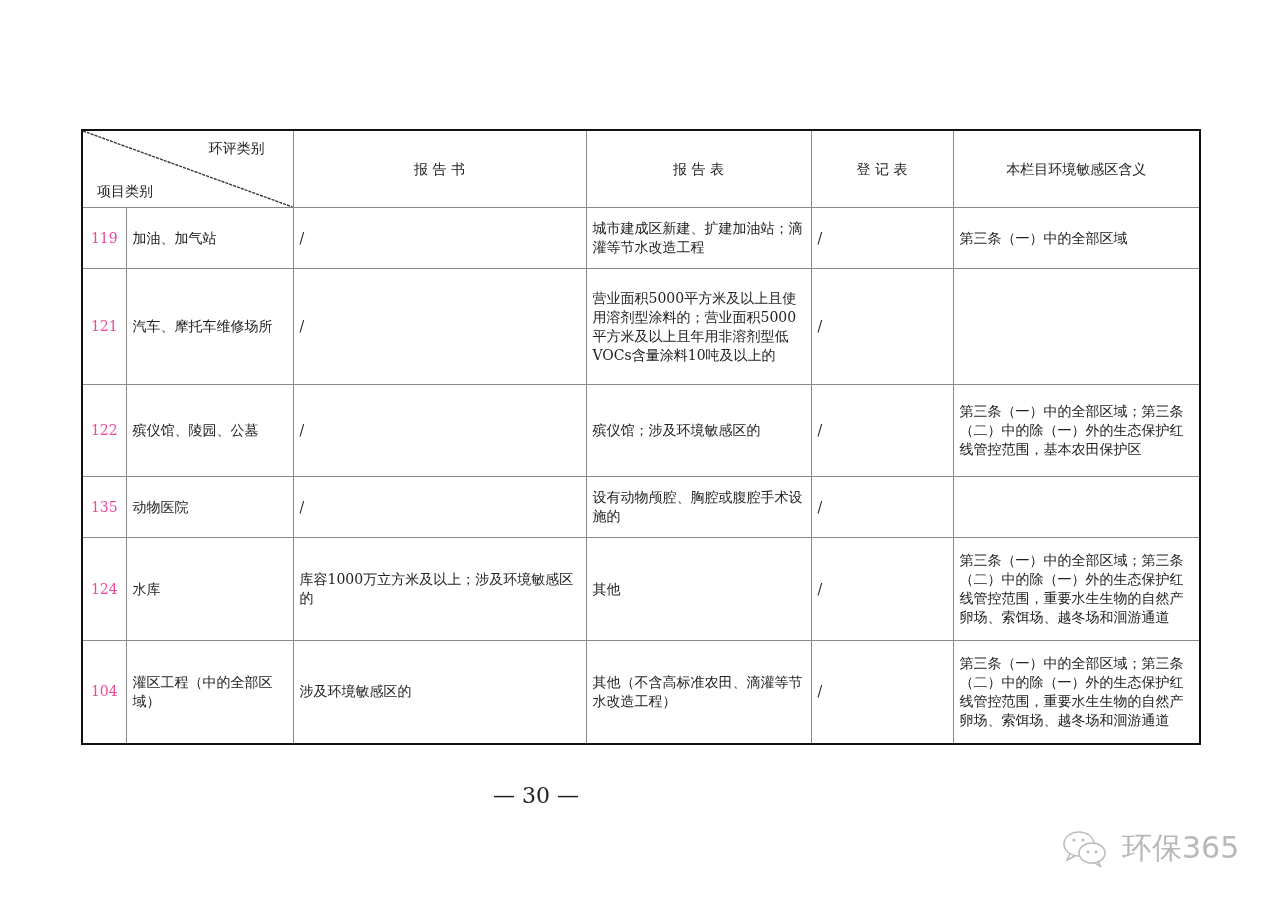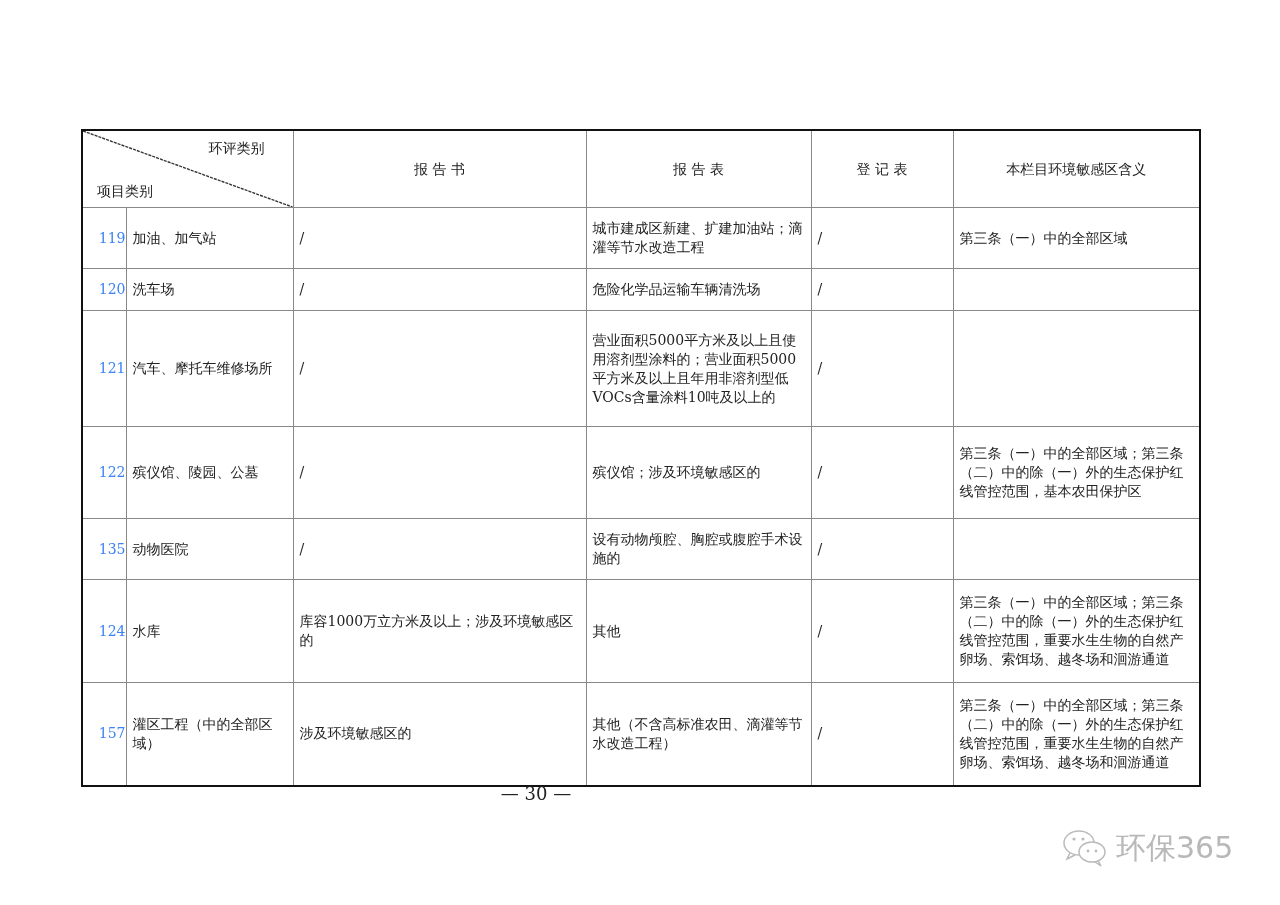--- a/index.html
+++ b/index.html
@@ -7,26 +7,26 @@
          font-family: "DejaVu Serif", "Liberation Serif", serif; color: #222; }
   .page-table { position: absolute; left: 81px; top: 129px; width: 1118px; border-collapse: collapse;
                 border: 2px solid #111; table-layout: fixed; }
   .page-table td, .page-table th { border: 1px solid #888; font-size: 14px; line-height: 19px;
                 padding: 11px 6px; vertical-align: middle; font-weight: normal; }
   .page-table th { height: 54px; font-size: 14px; text-align: center; font-family: "DejaVu Sans", "Liberation Sans", sans-serif; }
   .page-table th.corner { position: relative; padding: 4px; }
   .corner .tr { position: absolute; right: 28px; top: 8px; }
   .corner .bl { position: absolute; left: 14px; bottom: 6px; }
   .corner svg { position: absolute; left: 0; top: 0; width: 100%; height: 100%; }
-  .page-table td.num { text-align: right; padding: 0; color: #3b82f6; }
+  .page-table td.num { text-align: center; padding: 0; color: #ec4899; }
   .page-table td.cat { border-left: 1px solid #111; font-family: Liberation Serif, serif; }
   .page-table tr.section td { font-family: "DejaVu Sans", "Liberation Sans", sans-serif; height: 38px; }
   .page-table td.right { border-left: 1px solid #111; }
-  .page-num { position: absolute; left: 0; width: 1072px; top: 783px; text-align: center; font-size: 18px; }
-  .watermark { position: absolute; left: 1062px; top: 828px; display: flex; align-items: flex-start; gap: 8px;
+  .page-num { position: absolute; left: 0; width: 1072px; top: 783px; text-align: center; font-size: 22px; }
+  .watermark { position: absolute; left: 1062px; top: 828px; display: flex; align-items: center; gap: 14px;
                color: #b8b8b8; font-family: "DejaVu Sans", "Liberation Sans", sans-serif; font-size: 30px; }
   .watermark svg { width: 46px; height: 40px; }
 </style>
 </head>
 <body>
 
 <table class="page-table">
   <colgroup>
     <col style="width:44px">
       <col style="width:167px">
@@ -52,28 +52,20 @@
   </thead>
   <tbody>
     <tr style="height:46px">
       <td class="num">119</td>
       <td class="cat">加油、加气站</td>
       <td>/</td>
       <td>城市建成区新建、扩建加油站；滴灌等节水改造工程</td>
       <td>/</td>
       <td class="right">第三条（一）中的全部区域</td>
     </tr>
-    <tr style="height:37px">
-      <td class="num">120</td>
-      <td class="cat">洗车场</td>
-      <td>/</td>
-      <td>危险化学品运输车辆清洗场</td>
-      <td>/</td>
-      <td class="right"></td>
-    </tr>
     <tr style="height:116px">
       <td class="num">121</td>
       <td class="cat">汽车、摩托车维修场所</td>
       <td>/</td>
       <td>营业面积5000平方米及以上且使用溶剂型涂料的；营业面积5000平方米及以上且年用非溶剂型低VOCs含量涂料10吨及以上的</td>
       <td>/</td>
       <td class="right"></td>
     </tr>
     <tr style="height:92px">
       <td class="num">122</td>
@@ -93,21 +85,21 @@
     </tr>
     <tr style="height:103px">
       <td class="num">124</td>
       <td class="cat">水库</td>
       <td>库容1000万立方米及以上；涉及环境敏感区的</td>
       <td>其他</td>
       <td>/</td>
       <td class="right">第三条（一）中的全部区域；第三条（二）中的除（一）外的生态保护红线管控范围，重要水生生物的自然产卵场、索饵场、越冬场和洄游通道</td>
     </tr>
     <tr style="height:103px">
-      <td class="num">157</td>
+      <td class="num">104</td>
       <td class="cat">灌区工程（中的全部区域）</td>
       <td>涉及环境敏感区的</td>
       <td>其他（不含高标准农田、滴灌等节水改造工程）</td>
       <td>/</td>
       <td class="right">第三条（一）中的全部区域；第三条（二）中的除（一）外的生态保护红线管控范围，重要水生生物的自然产卵场、索饵场、越冬场和洄游通道</td>
     </tr>
   </tbody>
 </table>
 
 <div class="page-num">—  30  —</div>

